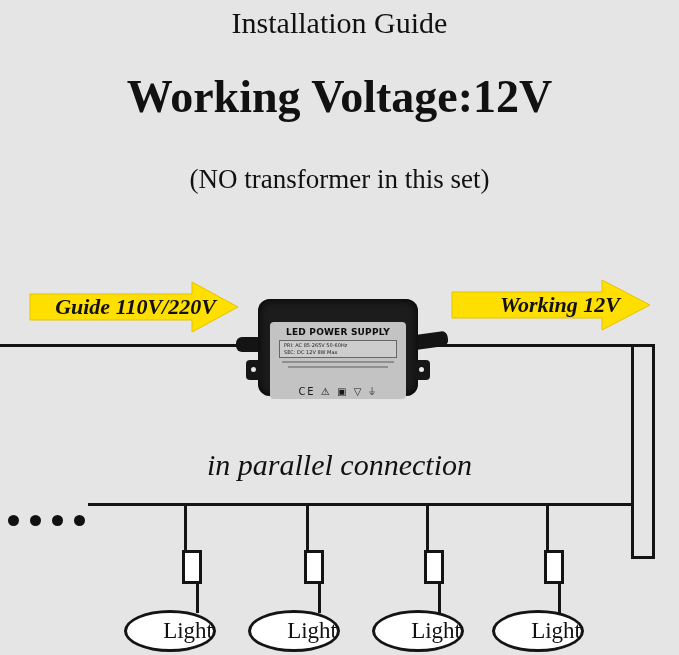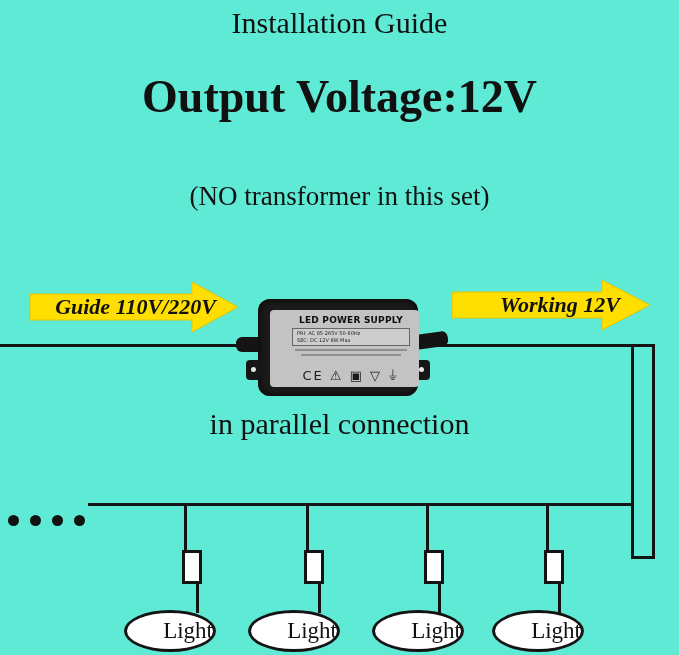--- a/index.html
+++ b/index.html
@@ -1,59 +1,59 @@
 <!DOCTYPE html>
 <html><head>
 <meta charset="utf-8">
 <style>
   html,body{margin:0;padding:0;background:#fff;}
   .canvas{
-    position:relative;width:679px;height:655px;background:#5eead4;
+    position:relative;width:679px;height:655px;background:#e5e5e5;
     font-family:"Liberation Serif", serif;color:#111;overflow:hidden;
   }
   .txt{position:absolute;text-align:center;}
   .title{left:0;top:6px;width:679px;font-size:30px;}
   .heading{left:0;top:70px;width:679px;font-size:46px;font-weight:bold;}
-  .subheading{left:0;top:181px;width:679px;font-size:27px;}
-  .section-label{left:0;top:407px;width:679px;font-size:30px;}
+  .subheading{left:0;top:164px;width:679px;font-size:27px;}
+  .section-label{left:0;top:448px;width:679px;font-size:30px;font-style:italic;}
   .arrow-label{font-size:22px;font-weight:bold;font-style:italic;}
   .input-label{left:33px;top:294px;width:205px;}
   .output-label{left:480px;top:292px;width:160px;}
   svg.layer{position:absolute;left:0;top:0;pointer-events:none;}
   .wire{position:absolute;background:#141414;}
   .loop{position:absolute;left:631px;top:344px;width:24px;height:215px;
     border:3px solid #141414;box-sizing:border-box;background:transparent;}
   .dot{position:absolute;top:515px;width:11px;height:11px;border-radius:50%;background:#111;}
   .connector{position:absolute;width:20px;height:34px;border:3px solid #141414;
     box-sizing:border-box;background:#fff;}
   .bulb{position:absolute;width:92px;height:42px;border:3px solid #141414;border-radius:50%;
     box-sizing:border-box;background:#fff;display:flex;align-items:center;justify-content:flex-end;
     font-size:23px;}
   
   .ps-body{position:absolute;left:258px;top:299px;width:160px;height:97px;background:#1c1c1c;
     border-radius:12px;box-shadow:inset 0 0 10px #000;}
   .ps-tab{position:absolute;width:16px;height:20px;background:#161616;border-radius:4px;}
   .ps-hole{position:absolute;width:5px;height:5px;border-radius:50%;background:#e9e9e9;
     left:5px;top:7px;}
   .ps-cable{position:absolute;background:#141414;border-radius:6px;}
-  .ps-label{position:absolute;left:270px;top:310px;width:136px;height:77px;background:#c3c3c3;
-    border-radius:4px;text-align:center;font-family:"DejaVu Sans", sans-serif;overflow:hidden;padding-left:13px;}
+  .ps-label{position:absolute;left:270px;top:322px;width:136px;height:77px;background:#c3c3c3;
+    border-radius:4px;text-align:center;font-family:"DejaVu Sans", sans-serif;overflow:hidden;}
   .ps-title{font-size:9px;font-weight:bold;margin-top:5px;letter-spacing:.2px;color:#0d0d0d;}
   .ps-specs{margin:3px 9px 0;border:1px solid #666;background:#cdcdcd;text-align:left;
     font-size:5px;line-height:7px;padding:1px 4px;color:#222;}
   .fineprint{height:2px;background:#8f8f8f;margin:3px 12px 0;}
-  .ps-certs{font-size:13px;letter-spacing:2px;margin-top:12px;color:#1a1a1a;}
+  .ps-certs{font-size:10px;letter-spacing:2px;margin-top:18px;color:#1a1a1a;}
 </style>
 </head>
 <body>
 
 <div class="canvas">
 
   <div class="txt title">Installation Guide</div>
-  <div class="txt heading">Output Voltage:12V</div>
+  <div class="txt heading">Working Voltage:12V</div>
   <div class="txt subheading">(NO transformer in this set)</div>
 
   <svg class="layer" width="679" height="655">
     <polygon points="30,294 192,294 192,282 238,307 192,332 192,320 30,320" fill="#ffdf00" stroke="#e4c300" stroke-width="1"></polygon>
     <polygon points="452,292 602,292 602,280 650,305 602,330 602,318 452,318" fill="#ffdf00" stroke="#e4c300" stroke-width="1"></polygon>
   </svg>
   <div class="txt arrow-label input-label">Guide 110V/220V</div>
   <div class="txt arrow-label output-label">Working 12V</div>
 
   <div class="wire" style="left:0;top:344px;width:262px;height:3px;"></div>

